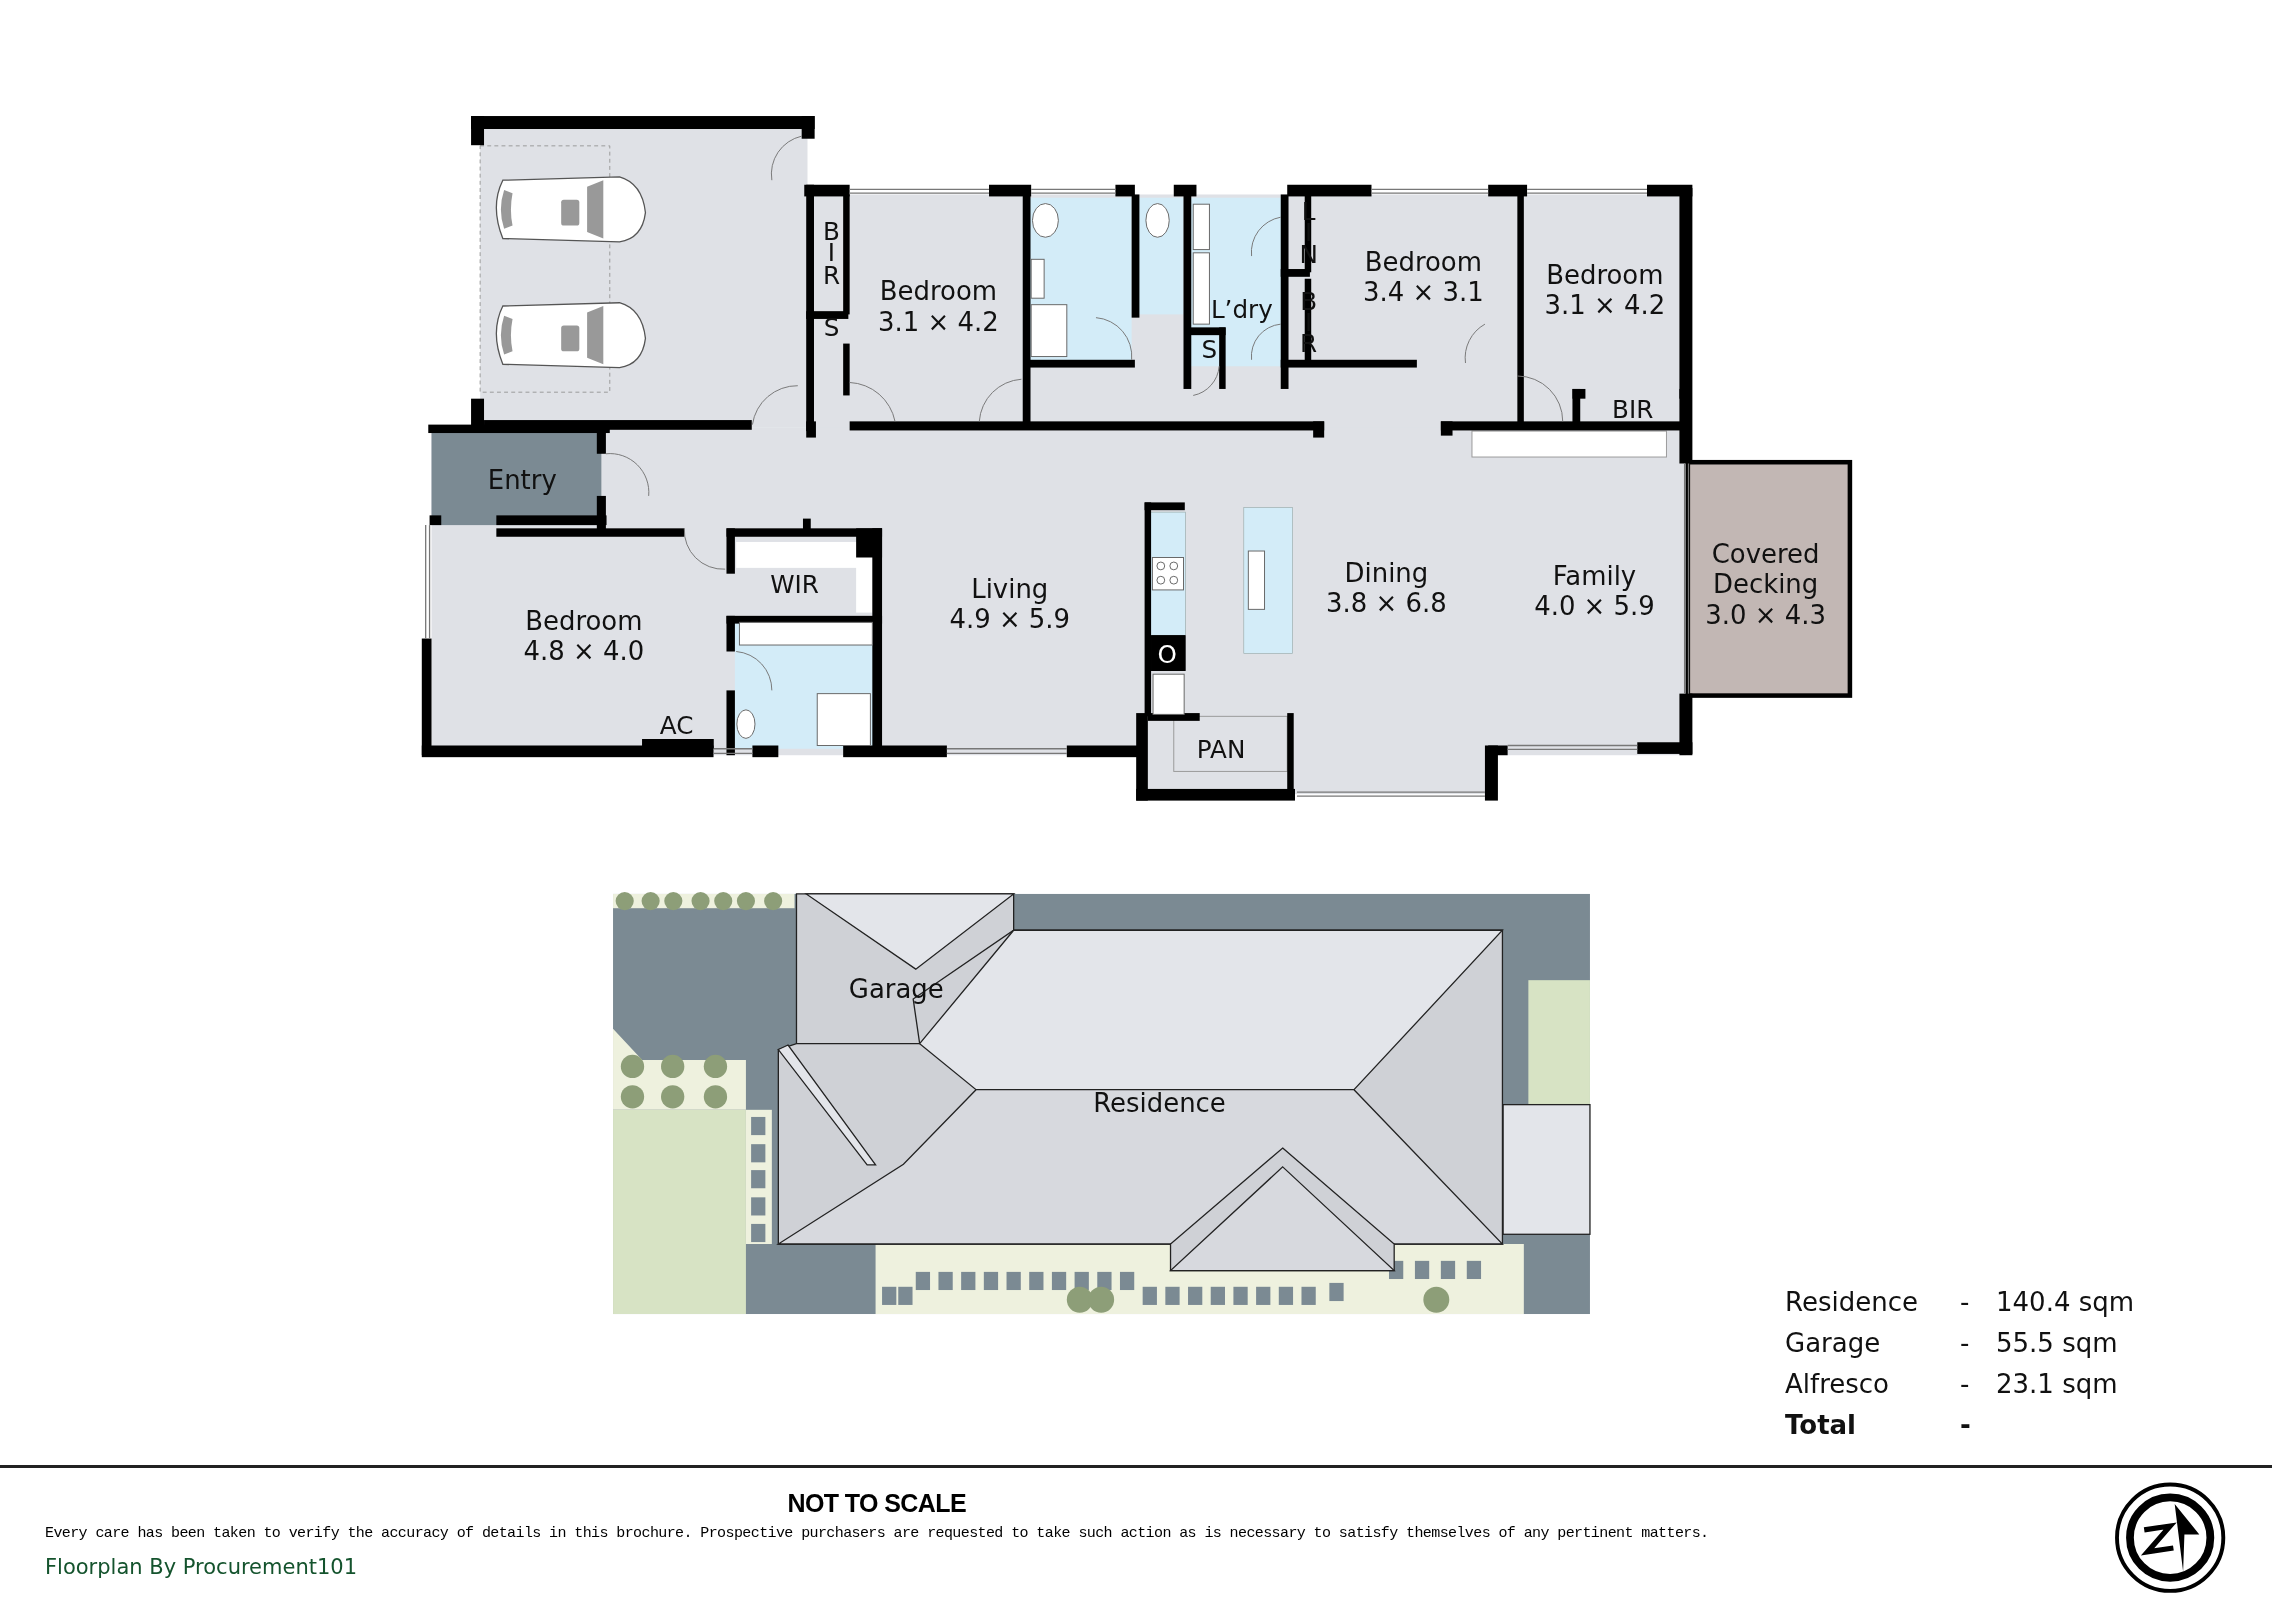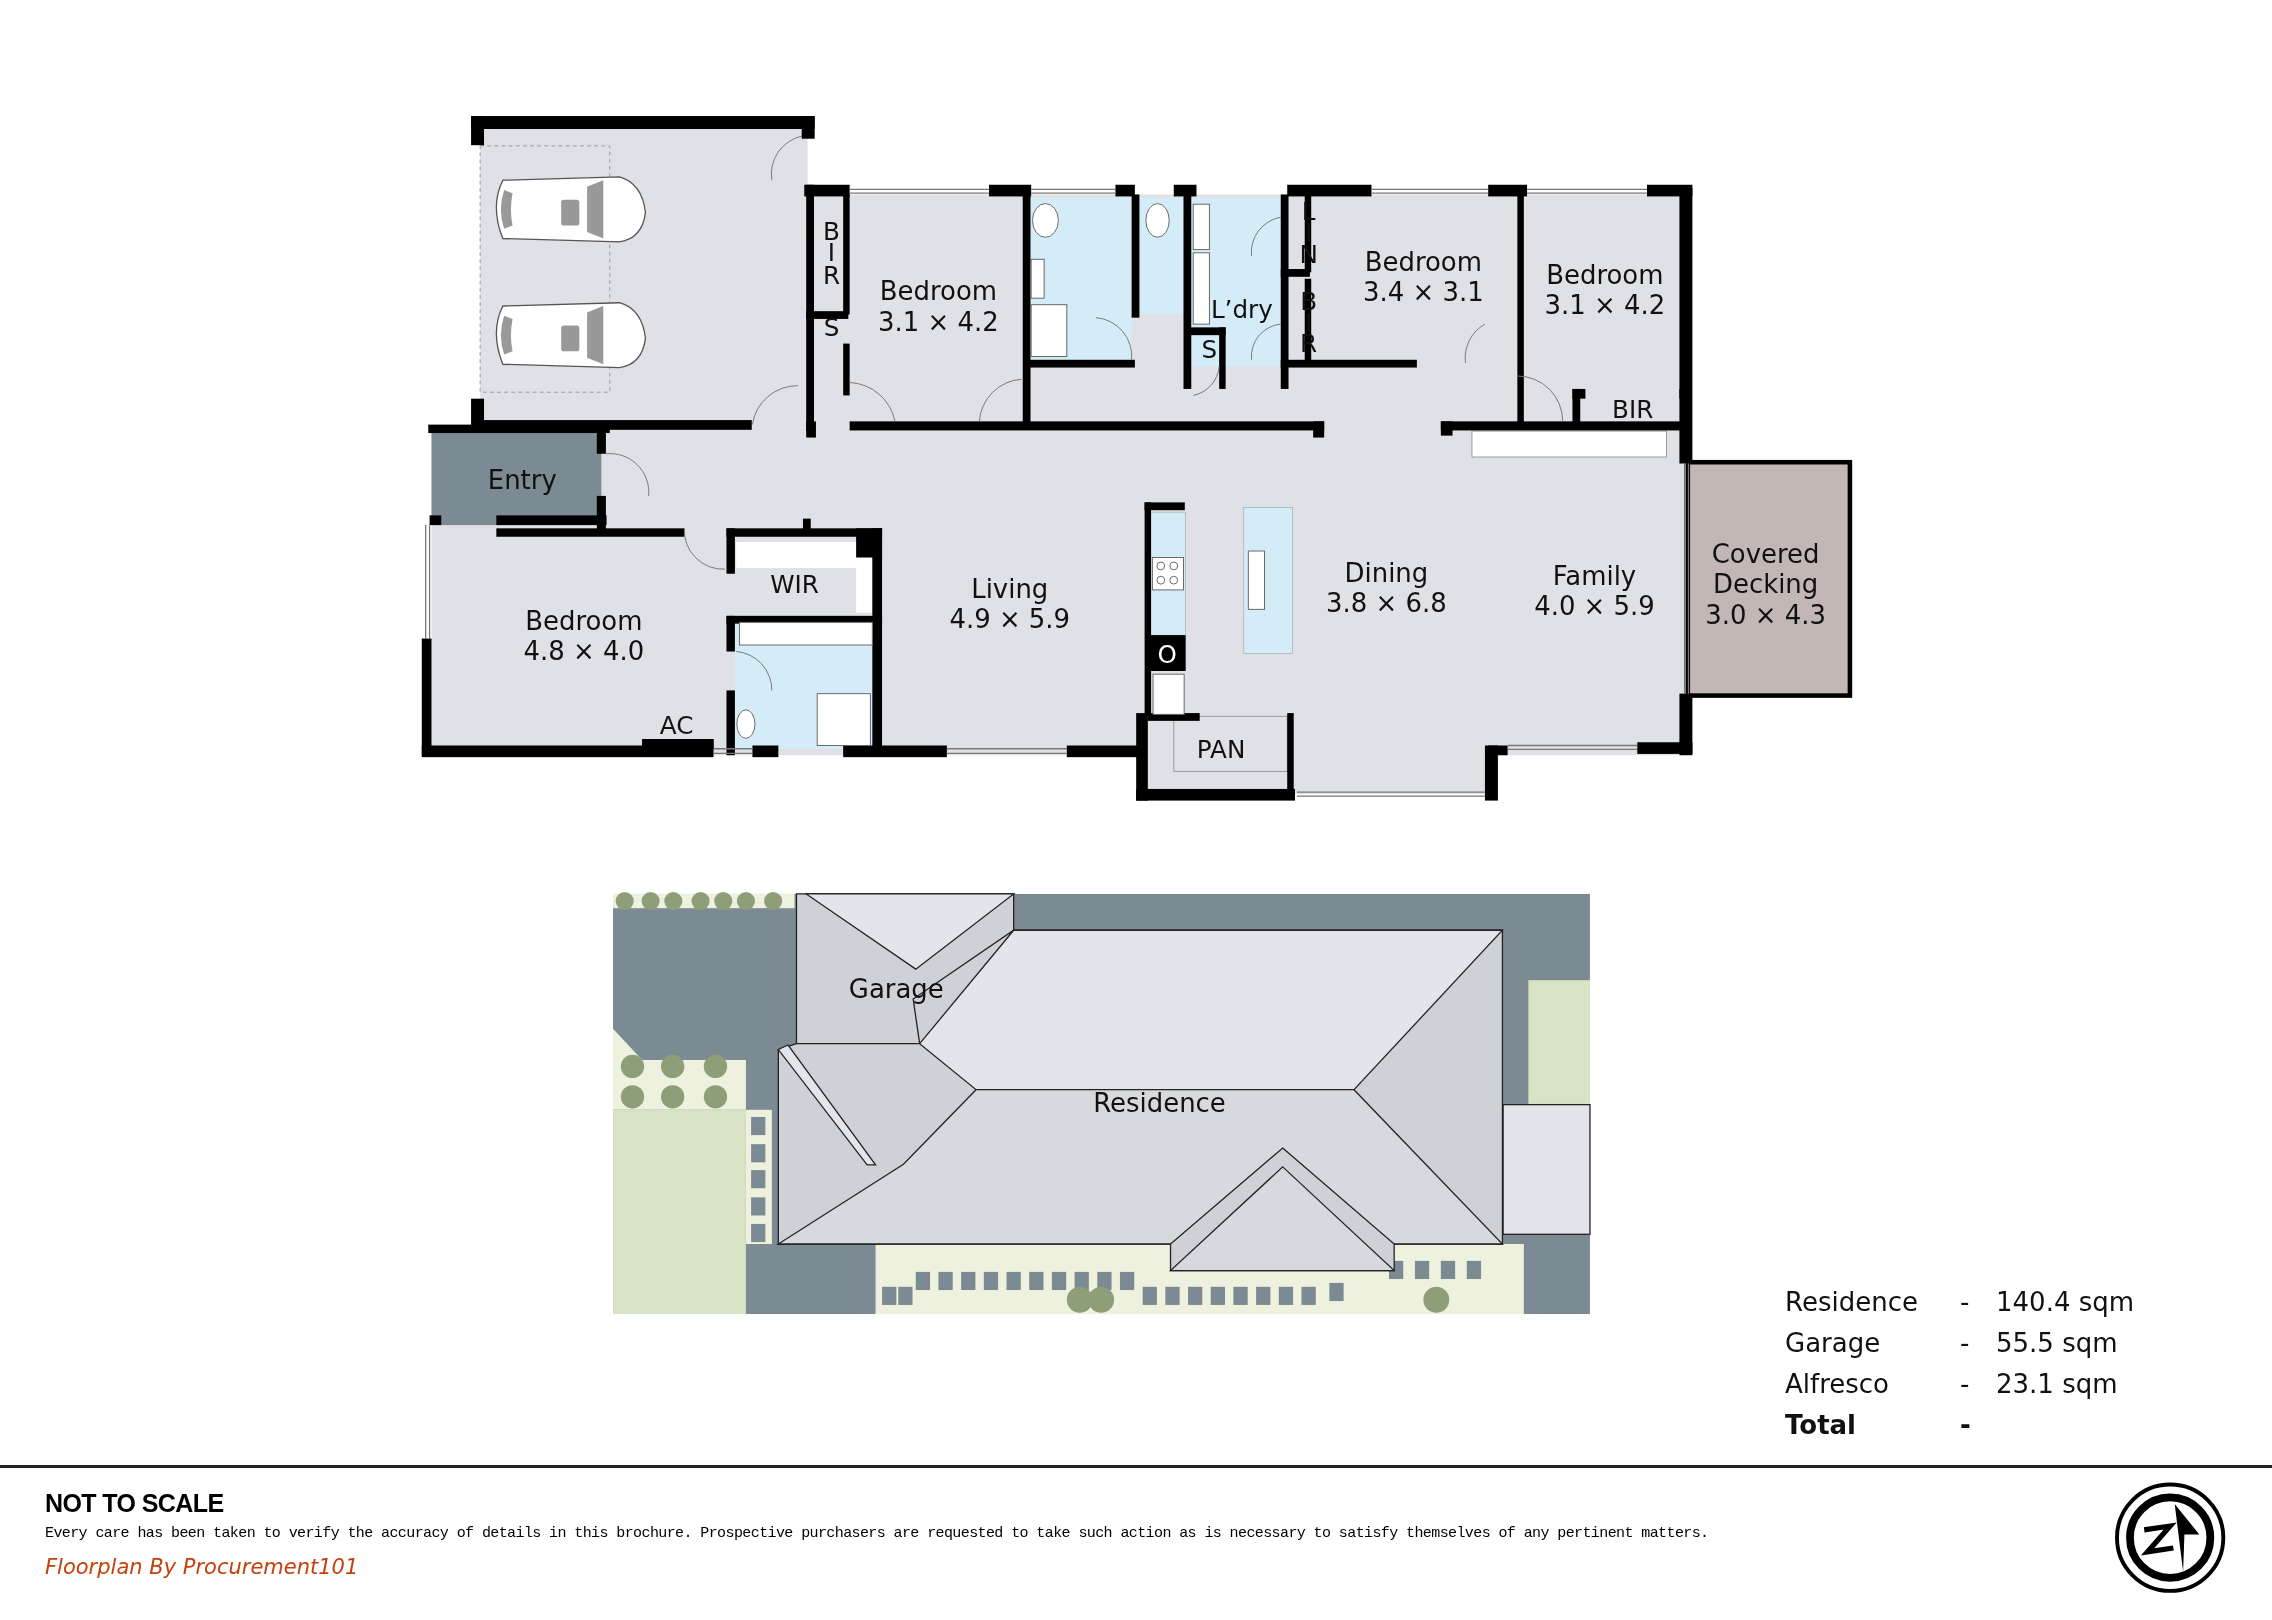--- a/index.html
+++ b/index.html
@@ -7,23 +7,23 @@
   svg#plan { position: absolute; left: 0; top: 0; }
   .room-label { font-family: "DejaVu Sans", sans-serif; font-size: 40px; fill: #111; text-anchor: middle; }
   .room-label-sm { font-family: "DejaVu Sans", sans-serif; font-size: 38px; fill: #111; text-anchor: middle; }
   .legend { position: absolute; left: 1785px; top: 1281px; font-family: "DejaVu Sans", sans-serif; font-size: 26px; color: #111; }
   .legend-row { display: flex; height: 41px; align-items: center; }
   .legend-row .lname { width: 175px; }
   .legend-row .ldash { width: 36px; }
   .legend-row.total { font-weight: bold; }
   .divider { position: absolute; left: 0; top: 1465px; width: 2273px; height: 3.2px; background: #222; }
   .footer { position: absolute; left: 45px; top: 1489px; }
-  .not-to-scale { font-family: "Liberation Sans", sans-serif; font-weight: bold; font-size: 25px; letter-spacing: -0.6px; color: #000; }
+  .not-to-scale { font-family: "Liberation Sans", sans-serif; font-weight: bold; font-size: 25px; letter-spacing: -0.6px; color: #000; text-align: center; }
   .disclaimer { font-family: Liberation Mono, monospace; font-size: 15px; letter-spacing: -0.6px; color: #000; margin-top: 6.5px; }
-  .credit { font-family: "DejaVu Sans", sans-serif; font-size: 21px; color: #c2410c; margin-top: 13px; font-style: italic; }
+  .credit { font-family: "DejaVu Sans", sans-serif; font-size: 21px; color: #14532d; margin-top: 13px; }
 </style>
 </head>
 <body>
 
 <svg id="plan" width="2273" height="1620" viewBox="0 0 3505 2499" xmlns="http://www.w3.org/2000/svg">
 
   <g>
 
     <rect x="740" y="195" width="505" height="465" fill="#dfe1e6"></rect>
 

